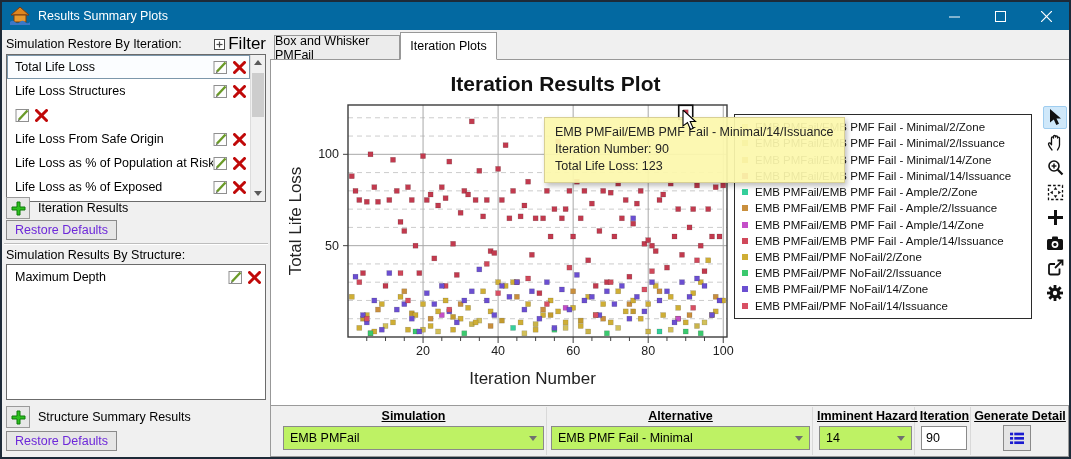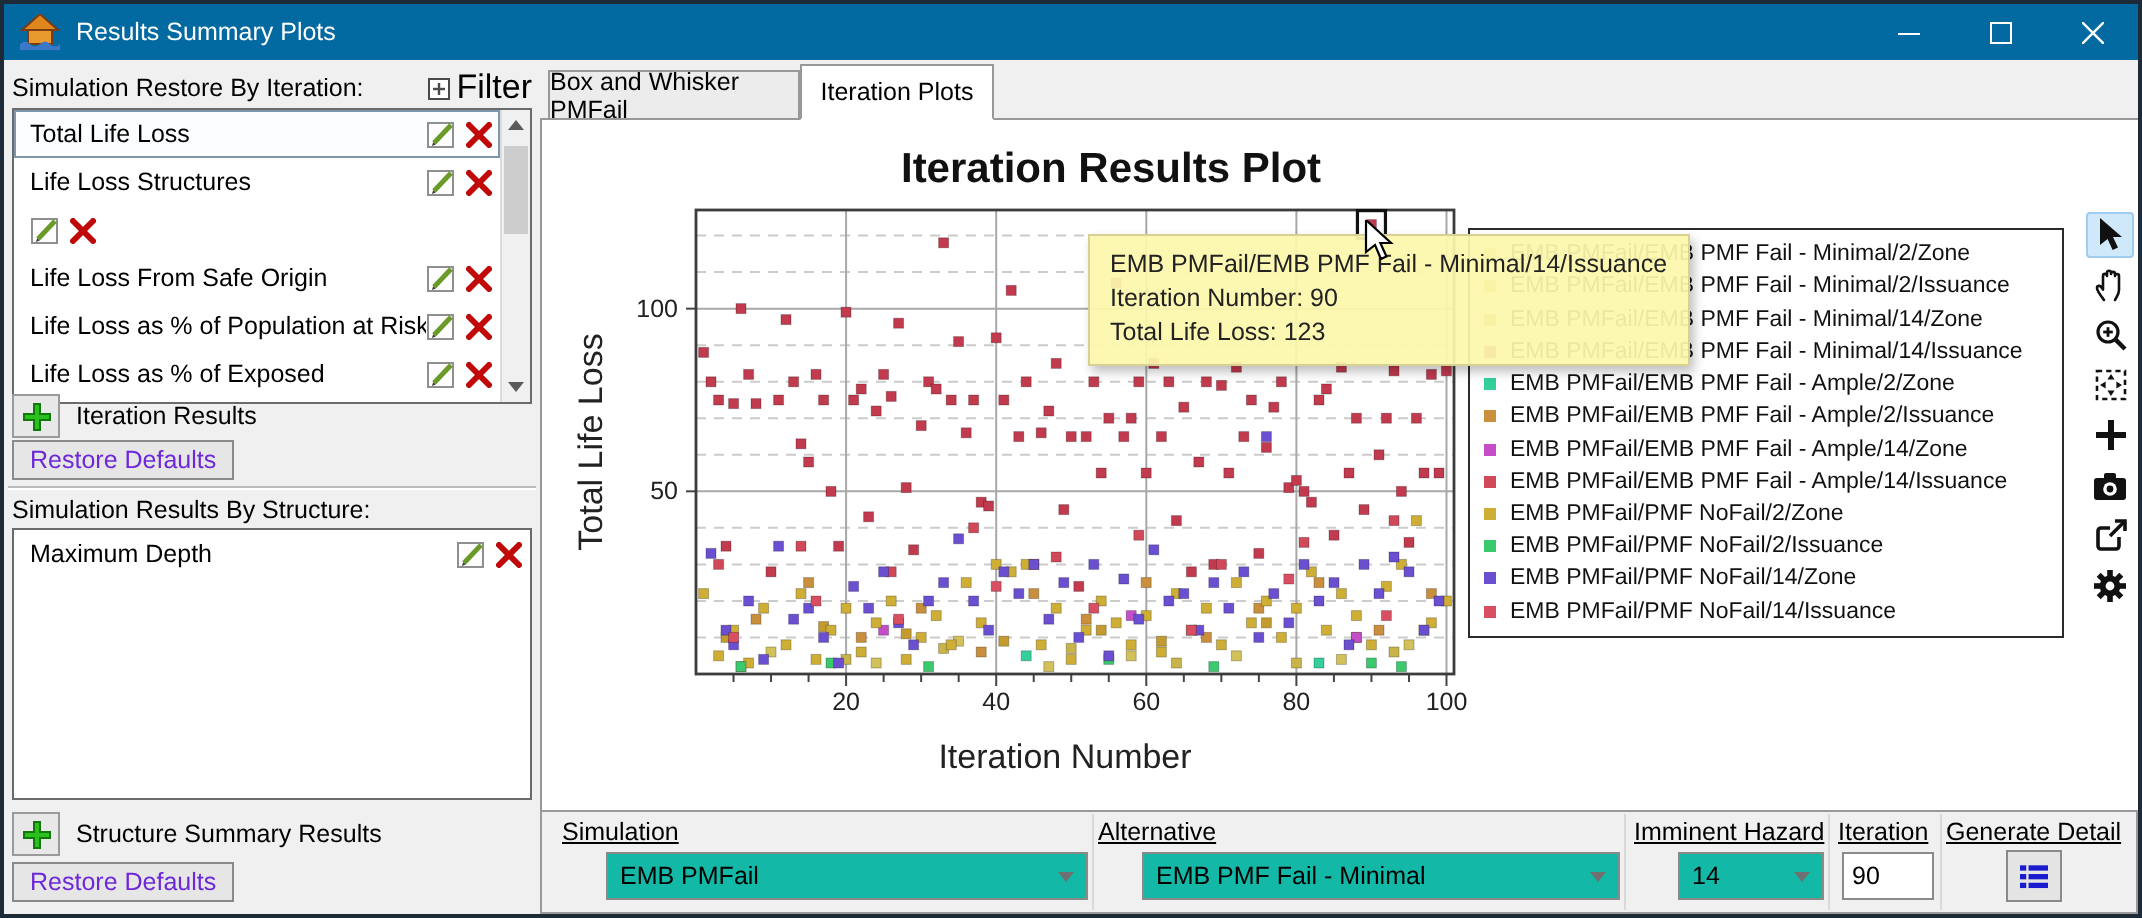--- a/index.html
+++ b/index.html
@@ -46,22 +46,22 @@
   .toolbar .stack{position:absolute;top:44px;left:2px;right:1px;}
   
   .legend{position:absolute;left:463px;top:54px;width:298px;height:205px;background:#fff;border:1px solid #2b2b2b;z-index:4;display:flex;flex-direction:column;justify-content:space-evenly;padding:2px 7px;}
   .legrow{display:flex;align-items:center;gap:7px;font-size:11.5px;white-space:nowrap;color:#111;}
   .legmark{width:6px;height:6px;flex:0 0 6px;}
   .tooltip{position:absolute;left:273px;top:57px;z-index:5;background:rgba(252,247,172,0.93);border:1px solid #d8d094;box-shadow:2px 3px 5px rgba(0,0,0,0.25);padding:6px 10px 7px;font-size:12.5px;color:#222;line-height:17px;white-space:nowrap;}
   .cursor{position:absolute;left:409px;top:50px;z-index:6;}
   
   .bottombar{position:absolute;left:268px;top:403px;width:799px;height:52px;background:#f0f0f0;border:1px solid #9a9a9a;z-index:2;}
   .bfield{position:absolute;top:1px;height:48px;}
-  .bhead{position:absolute;top:2px;left:0;right:0;font-size:12.5px;font-weight:normal;text-decoration:underline;color:#000;white-space:nowrap;}
-  .selectbox{position:absolute;top:19px;left:2px;right:2px;height:24px;background:#14b8a6;border:1px solid #8a8a8a;display:flex;align-items:center;padding:0 6px;font-size:12.5px;margin-left:20px;}
+  .bhead{position:absolute;top:2px;left:0;right:0;text-align:center;font-size:12.5px;font-weight:bold;text-decoration:underline;color:#000;white-space:nowrap;}
+  .selectbox{position:absolute;top:19px;left:2px;right:2px;height:24px;background:#bef264;border:1px solid #8a8a8a;display:flex;align-items:center;padding:0 6px;font-size:12.5px;}
   .selectbox .chev{margin-left:auto;width:0;height:0;border-left:4px solid transparent;border-right:4px solid transparent;border-top:5px solid #707070;}
   .numinput{position:absolute;top:19px;left:2px;width:46px;height:24px;border:1px solid #8a8a8a;font-size:12.5px;padding:0 4px;background:#fff;}
   .iconbtn{position:absolute;top:18px;left:30px;width:28px;height:26px;background:#e4e4e4;border:1px solid #8a8a8a;display:flex;align-items:center;justify-content:center;}
   .sep{border-right:1px solid #d9d9d9;}
 </style>
 </head>
 <body>
 
 <div class="window">
 

